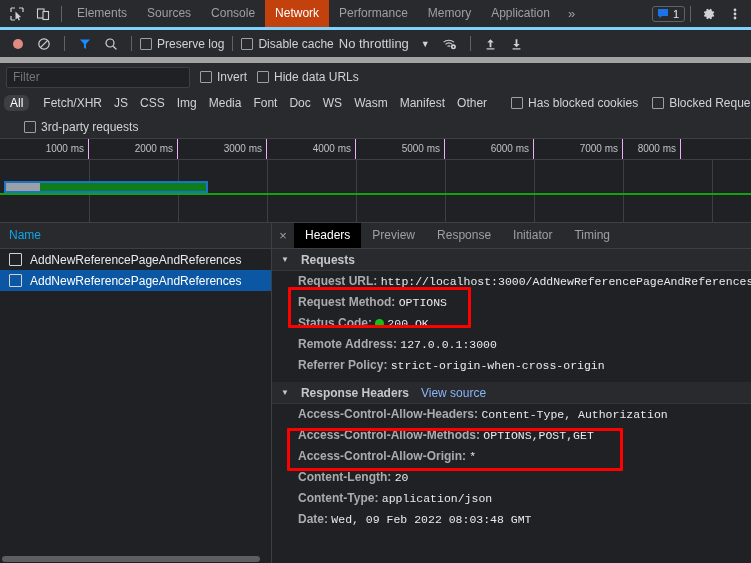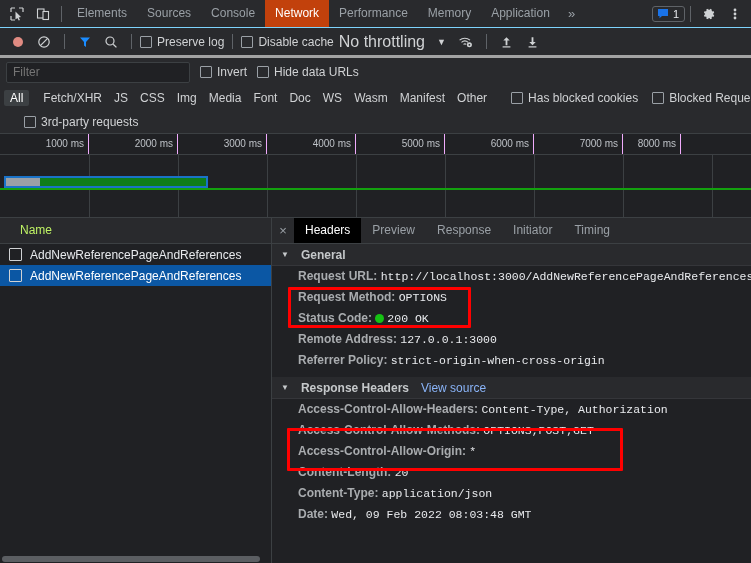--- a/index.html
+++ b/index.html
@@ -11,21 +11,21 @@
     font-size: 12px;
     color: #d0d2d4;
     -webkit-font-smoothing: antialiased;
   }
   .root { position: relative; width: 751px; height: 563px; }
 
   
   .tabbar {
     display: flex; align-items: center;
     height: 27px; background: #292a2d;
-    border-bottom: 1px solid #7dd3fc;
+    border-bottom: 3px solid #7dd3fc;
     padding-left: 4px;
   }
   .ticon { width: 26px; height: 26px; display: flex; align-items: center; justify-content: center; cursor: pointer; }
   .tsep { width: 1px; height: 16px; background: #5f6368; margin: 0 5px; }
   .tab {
     padding: 0 10px; height: 27px; line-height: 27px;
     color: #9aa0a6; font-size: 12px; cursor: pointer; white-space: nowrap;
   }
   .tab.active { background: #c2410c; color: #fff; }
   .tmore { color: #9aa0a6; padding: 0 8px; font-size: 13px; cursor: pointer; }
@@ -34,32 +34,32 @@
     display: flex; align-items: center; gap: 4px;
     border: 1px solid #5f6368; border-radius: 3px;
     padding: 1px 5px 1px 4px; cursor: pointer;
   }
   .msgbadge .cnt { color: #e8eaed; font-size: 11px; }
 
   
   .actionbar {
     display: flex; align-items: center;
     height: 27px; background: #292a2d;
-    border-bottom: 3px solid #a3a3a3;
+    border-bottom: 6px solid #a3a3a3;
     padding-left: 6px; gap: 2px;
   }
   .abtn { width: 24px; height: 24px; display: flex; align-items: center; justify-content: center; cursor: pointer; }
   .asep { width: 1px; height: 15px; background: #5f6368; margin: 0 6px; }
   .chk {
     width: 10px; height: 10px; border: 1px solid #9aa0a6;
     background: #292a2d; border-radius: 1px; display: inline-block;
     vertical-align: middle; flex: none;
   }
   .cklabel { display: flex; align-items: center; gap: 5px; cursor: pointer; color: #d0d2d4; font-size: 12px; white-space: nowrap; }
-  .throttle { color: #d0d2d4; font-size: 16px; cursor: pointer; margin-left: 3px; }
+  .throttle { color: #d0d2d4; font-size: 13px; cursor: pointer; margin-left: 3px; }
   .caret { color: #d0d2d4; font-size: 9px; margin-left: 10px; cursor: pointer; }
 
   
   .filterrow {
     display: flex; align-items: center;
     height: 28px; background: #292a2d;
     padding-left: 6px; gap: 10px;
   }
   .filterinput {
     width: 170px; height: 19px; background: #202124;
@@ -68,21 +68,21 @@
     outline: none; font-family: "Liberation Sans", sans-serif;
   }
   .typerow {
     display: flex; align-items: center; height: 24px;
     background: #292a2d; padding-left: 4px; gap: 0;
   }
   .type {
     padding: 1px 6px; font-size: 12px; color: #d0d2d4;
     cursor: pointer; border-radius: 2px; white-space: nowrap;
   }
-  .type.active { background: #3c4043; color: #fff; }
+  .type.active { background: #3c4043; color: #fff; border-radius: 6px; }
   .typesep { width: 1px; height: 14px; background: #5f6368; margin: 0 4px; }
   .thirdrow {
     display: flex; align-items: center; height: 23px;
     background: #292a2d; padding-left: 24px;
     border-bottom: 1px solid #3c4043;
   }
 
   
   .overview { position: relative; height: 83px; background: #202124; border-bottom: 1px solid #3c4043; }
   .ruler { position: relative; height: 20px; border-bottom: 1px solid #3c4043; }
@@ -101,22 +101,22 @@
     width: 204px; height: 12px;
     border: 2px solid #1a73c8; box-sizing: border-box;
     background: #0f7d1a;
   }
   .selgrey { position: absolute; left: 0; top: 0; width: 34px; height: 8px; background: #9aa0a6; }
 
   
   .split { display: flex; height: 355px; }
   .leftpane { width: 271px; background: #202124; border-right: 1px solid #3c4043; overflow: hidden; }
   .lhead {
-    height: 25px; line-height: 25px; padding-left: 20px;
-    color: #bef264; font-size: 12px;
+    height: 25px; line-height: 25px; padding-left: 9px;
+    color: #0ea5e9; font-size: 12px;
     border-bottom: 1px solid #3c4043; background: #292a2d;
   }
   .nrow {
     display: flex; align-items: center; gap: 8px;
     height: 21px; padding-left: 9px; cursor: pointer;
     color: #e8eaed; font-size: 12px; white-space: nowrap;
   }
   .nrow.sel { background: #0b57a4; color: #fff; }
   .nrow .chk { width: 11px; height: 11px; border-color: #d0d2d4; background: transparent; }
 
@@ -370,21 +370,21 @@
         <div class="closex">×</div>
         <div class="dtab active">Headers</div>
         <div class="dtab">Preview</div>
         <div class="dtab">Response</div>
         <div class="dtab">Initiator</div>
         <div class="dtab">Timing</div>
       </div>
 
       <div class="sectionhdr">
         <span class="twisty">▼</span>
-        <span>General</span>
+        <span>Requests</span>
       </div>
       <div class="hrow">
         <span class="hname">Request URL:</span>
         <span class="hval">http://localhost:3000/AddNewReferencePageAndReferences</span>
       </div>
       <div class="hrow">
         <span class="hname">Request Method:</span>
         <span class="hval">OPTIONS</span>
       </div>
       <div class="hrow">

